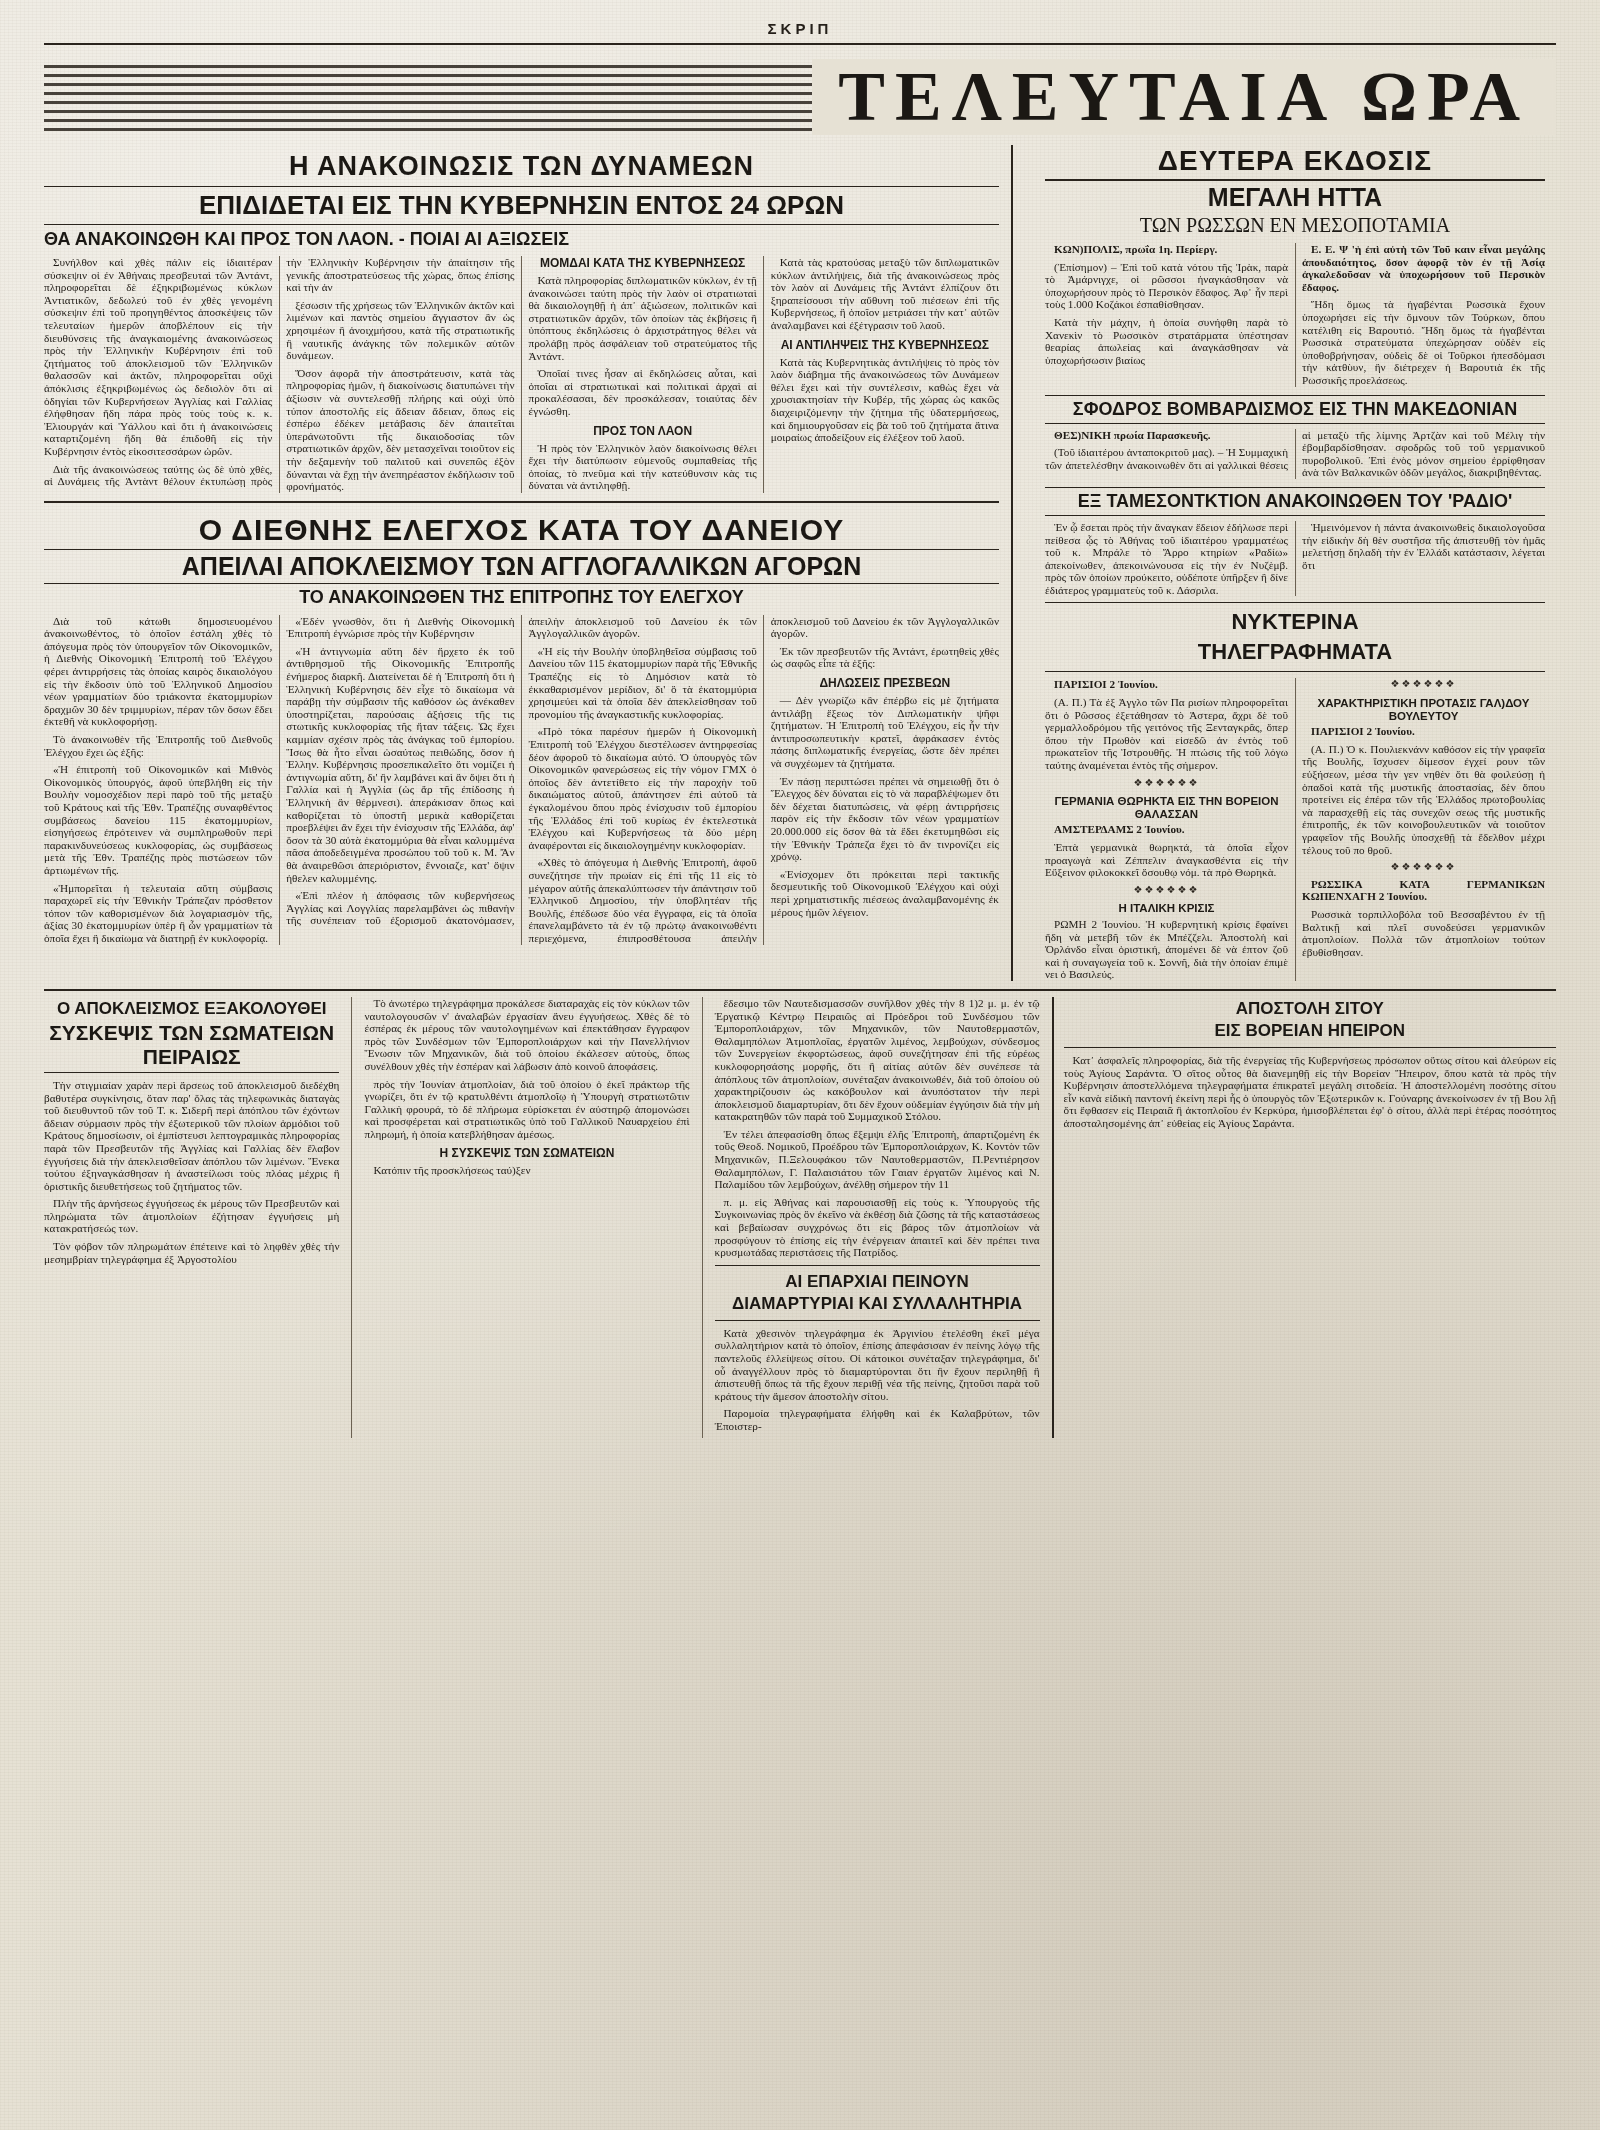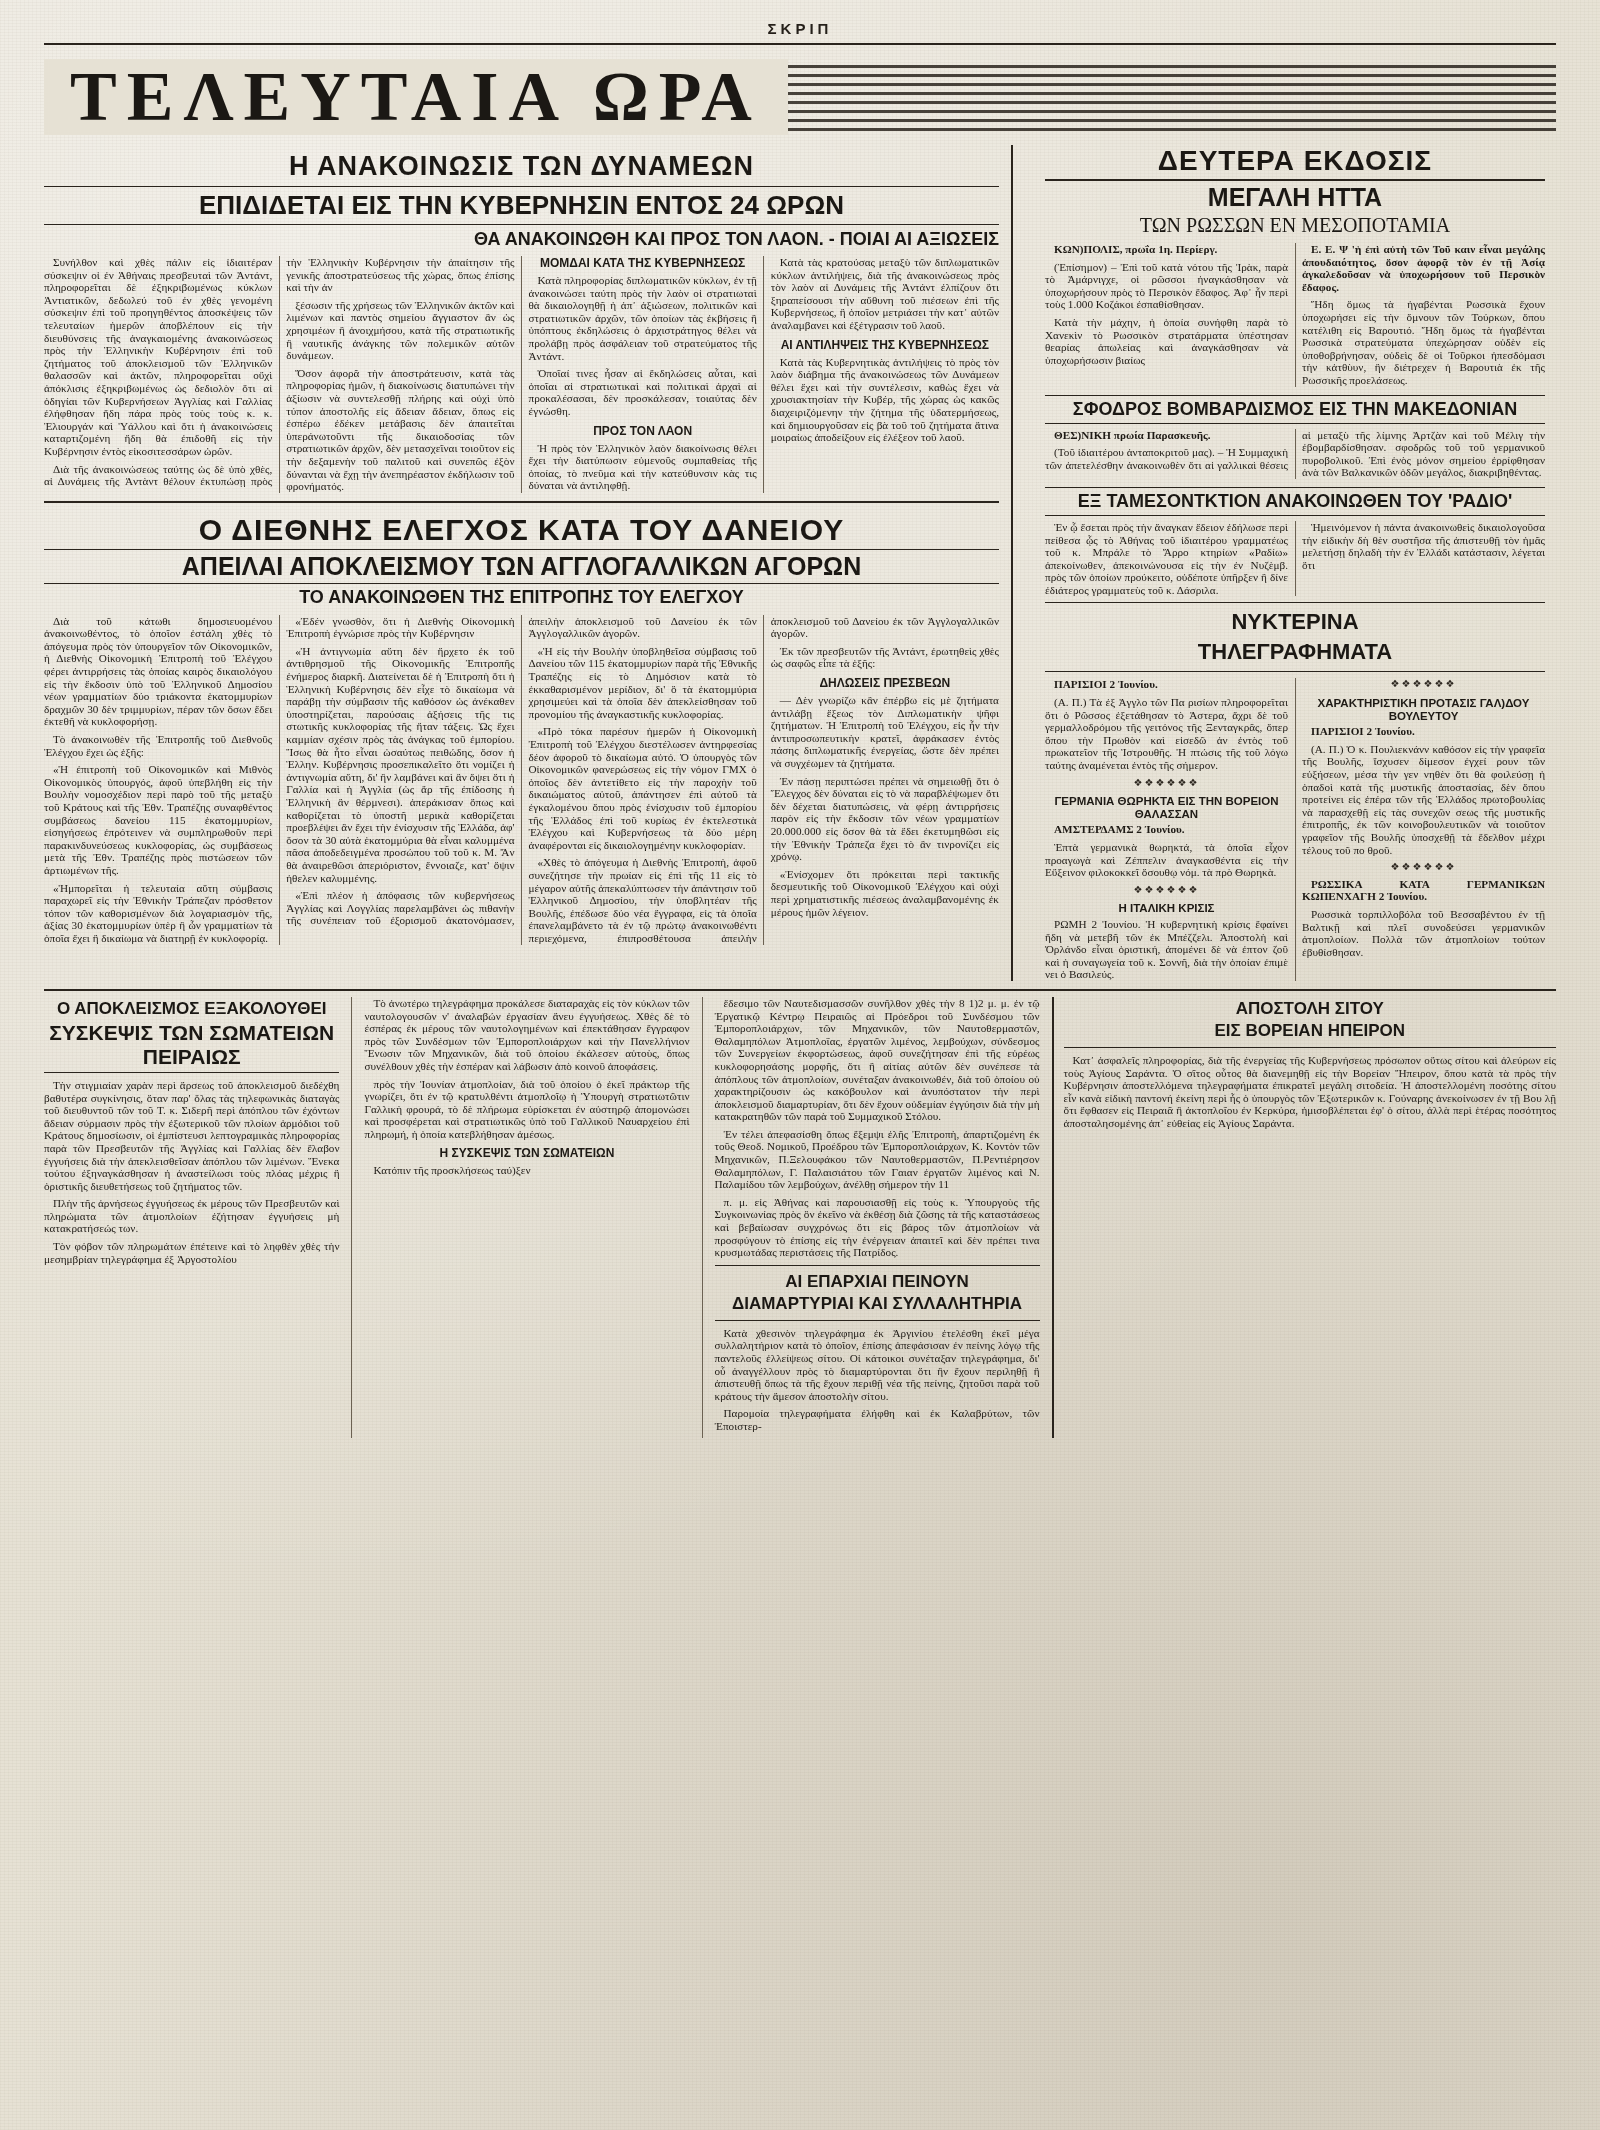--- a/index.html
+++ b/index.html
@@ -32,21 +32,21 @@
     text-align:center;font-size:15px;letter-spacing:4px;
     font-family:"Liberation Sans", sans-serif;font-weight:bold;
     padding-top:20px;color:#241f19;
   }
   .rule-thin{border-top:2px solid #2a241d;margin:6px 0 0 0;}
 
   .banner{
     position:relative;
     margin-top:10px;
     height:84px;
-    display:flex;align-items:center;justify-content:flex-start;
+    display:flex;align-items:center;justify-content:flex-end;
   }
   .banner .bars{
     position:absolute;left:0;top:8px;width:100%;height:68px;
     background:repeating-linear-gradient(0deg,#2a241d 0 3px, transparent 3px 9px);
     opacity:.85;
   }
   .banner .title{
     position:relative;
     font-family:"Liberation Serif", serif;
     font-weight:bold;
@@ -66,21 +66,21 @@
   .hl1{
     text-align:center;font-family:"Liberation Sans", sans-serif;font-weight:bold;
     font-size:27px;letter-spacing:1px;margin:6px 0 2px;
   }
   .hl2{
     text-align:center;font-family:"Liberation Sans", sans-serif;font-weight:bold;
     font-size:26px;letter-spacing:0;margin:4px 0 2px;
     border-top:1px solid #2a241d;border-bottom:1px solid #2a241d;padding:3px 0;
   }
   .hl3{
-    text-align:right;font-family:"Liberation Sans", sans-serif;font-weight:bold;
+    text-align:left;font-family:"Liberation Sans", sans-serif;font-weight:bold;
     font-size:18px;letter-spacing:0;margin:4px 0 6px;
   }
   .hr-sec{border-top:2px solid #2a241d;margin:8px 0 4px;}
 
   .textcols-4{column-count:4;column-gap:14px;column-rule:1px solid #6b6152;}
   .textcols-2{column-count:2;column-gap:14px;column-rule:1px solid #6b6152;}
 
   .body-text{
     font-size:11.2px;line-height:12.6px;text-align:justify;
     hyphens:auto;color:#1e1a15;

